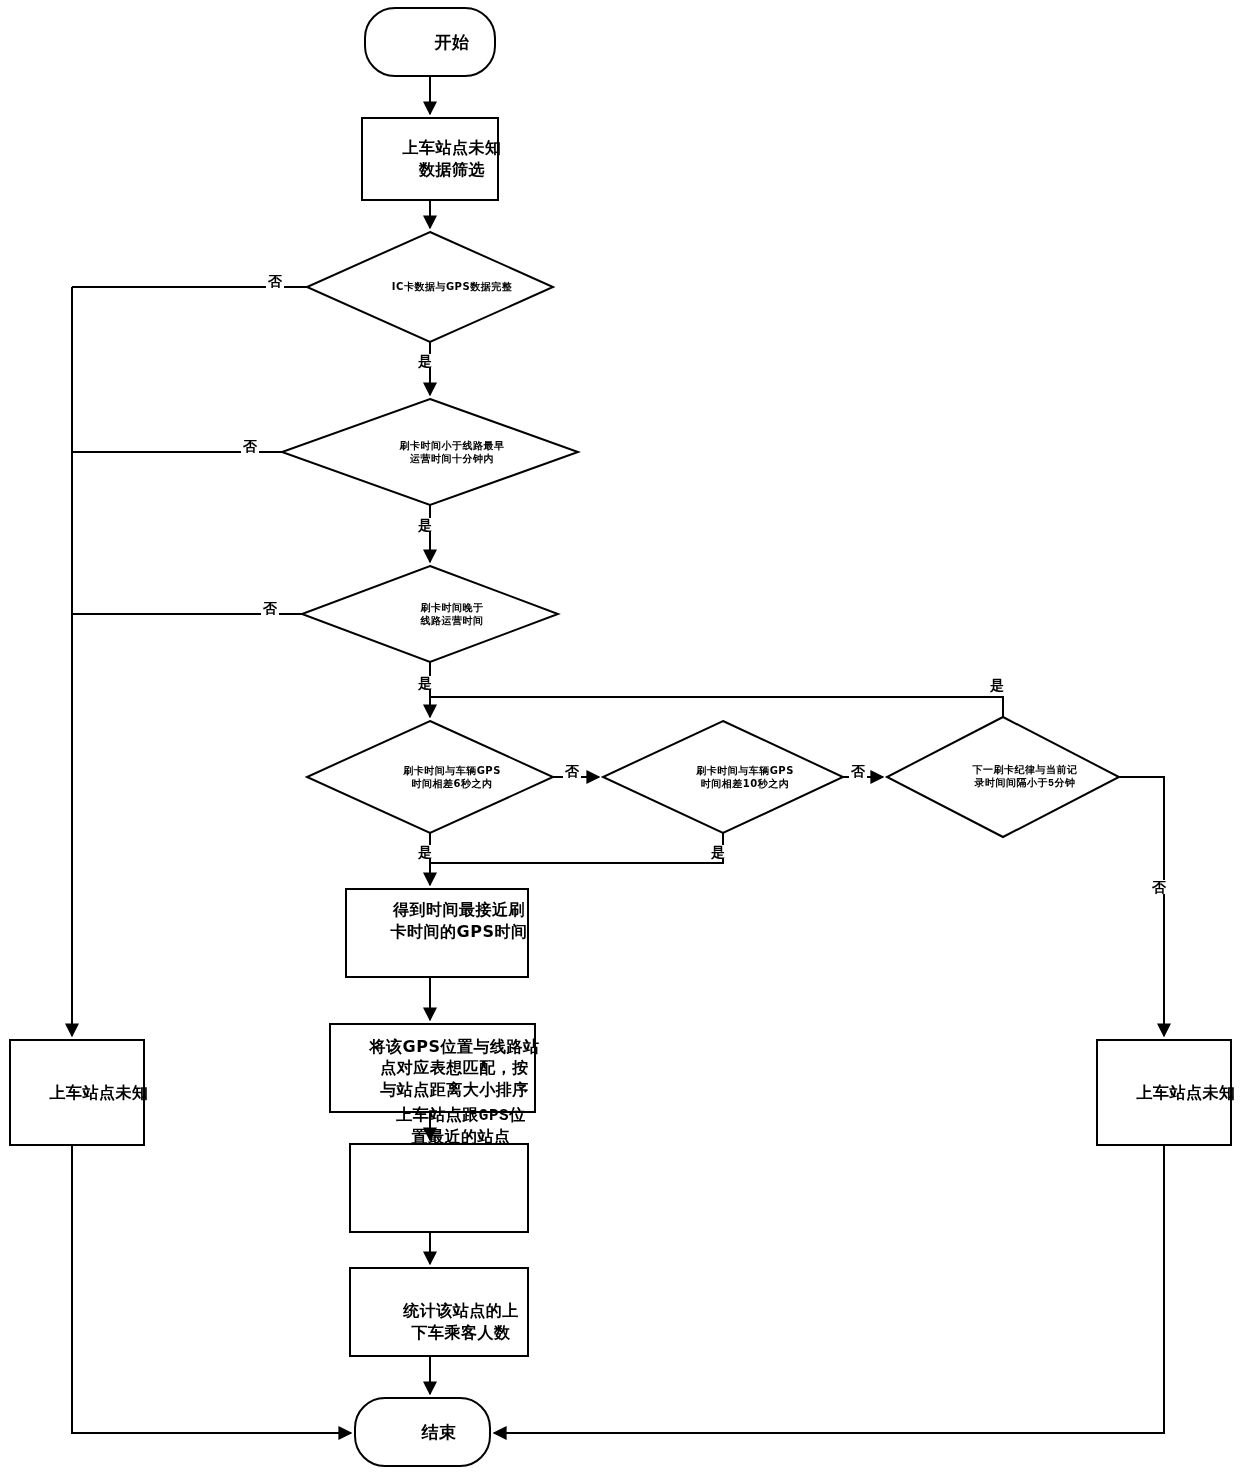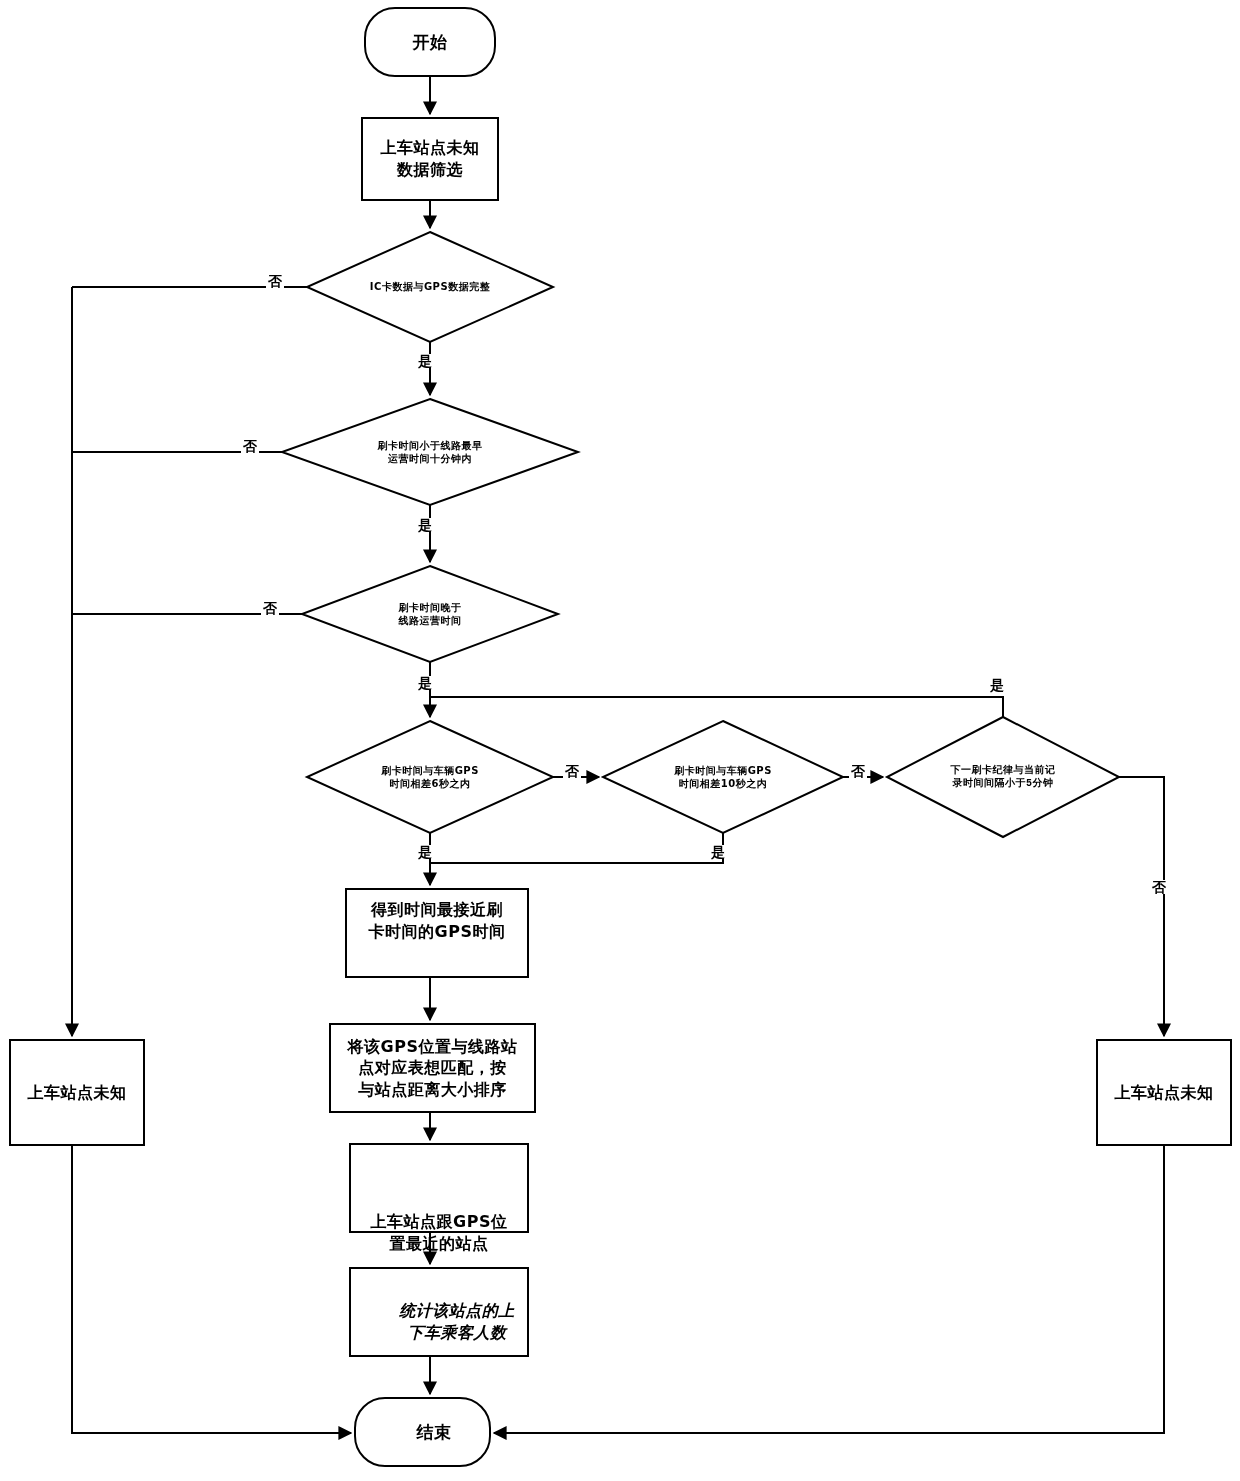--- a/index.html
+++ b/index.html
@@ -39,20 +39,21 @@
     display: flex;
     align-items: center;
     justify-content: center;
     text-align: center;
     color: #000000;
     font-weight: bold;
     line-height: 1.35;
     letter-spacing: 0.5px;
     white-space: pre-line;
     pointer-events: none;
+    padding-left: 22px;
   }
   .t-term { font-size: 17px; }
   .t-proc { font-size: 16px; }
   .t-dec  { font-size: 10px; }
   .t-side { font-size: 16px; }
   .edge-label {
     position: absolute;
     color: #000000;
     font-size: 14px;
     font-weight: bold;
@@ -169,31 +170,31 @@
   <div class="node-text t-dec" style="left:891px; top:745px; width:224px; height:64px;font-family:Liberation Mono, monospace;">下一刷卡纪律与当前记
 录时间间隔小于5分钟</div>
 
   <div class="node-text t-proc" style="left:346px; top:889px; width:182px; height:64px;">得到时间最接近刷
 卡时间的GPS时间</div>
 
   <div class="node-text t-proc" style="left:330px; top:1024px; width:205px; height:88px;">将该GPS位置与线路站
 点对应表想匹配，按
 与站点距离大小排序</div>
 
-  <div class="node-text t-proc" style="left:350px; top:1201px; width:178px; height:64px;">上车站点跟GPS位
+  <div class="node-text t-proc" style="left:350px; top:1096px; width:178px; height:64px;font-family:Liberation Mono, monospace;">上车站点跟GPS位
 置最近的站点</div>
 
-  <div class="node-text t-proc" style="left:368px; top:1268px; width:178px; height:108px;font-style:italic;">统计该站点的上
+  <div class="node-text t-proc" style="left:350px; top:1268px; width:178px; height:108px;">统计该站点的上
 下车乘客人数</div>
 
   <div class="node-text t-side" style="left:10px; top:1040px; width:134px; height:105px;">上车站点未知</div>
 
   <div class="node-text t-side" style="left:1097px; top:1040px; width:134px; height:105px;">上车站点未知</div>
 
-  <div class="node-text t-term" style="left:375px; top:1398px; width:118px; height:68px;">结束</div>
+  <div class="node-text t-term" style="left:358px; top:1398px; width:118px; height:68px;">结束</div>
 
   <div class="edge-label" style="left:266px; top:274px;">否</div>
 
   <div class="edge-label" style="left:416px; top:354px;">是</div>
 
   <div class="edge-label" style="left:241px; top:439px;">否</div>
 
   <div class="edge-label" style="left:416px; top:518px;">是</div>
 
   <div class="edge-label" style="left:261px; top:601px;">否</div>

